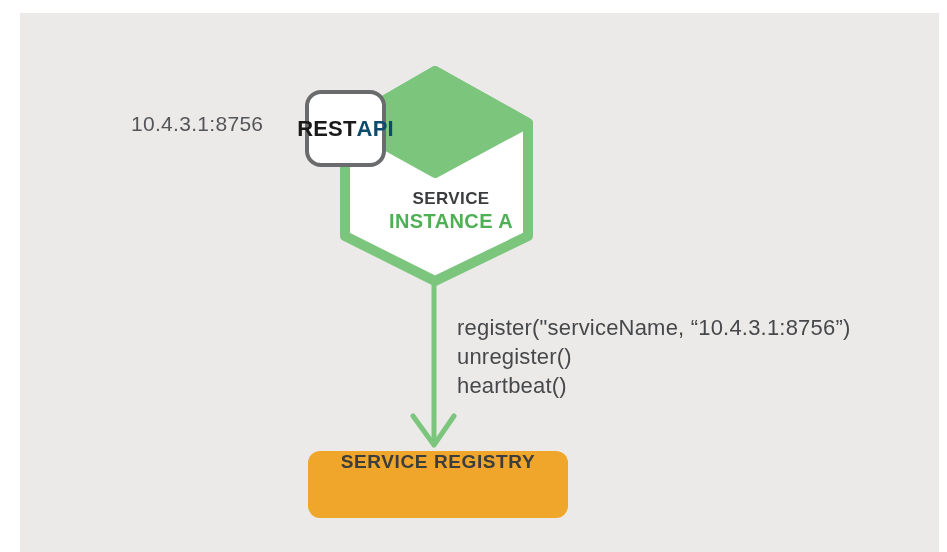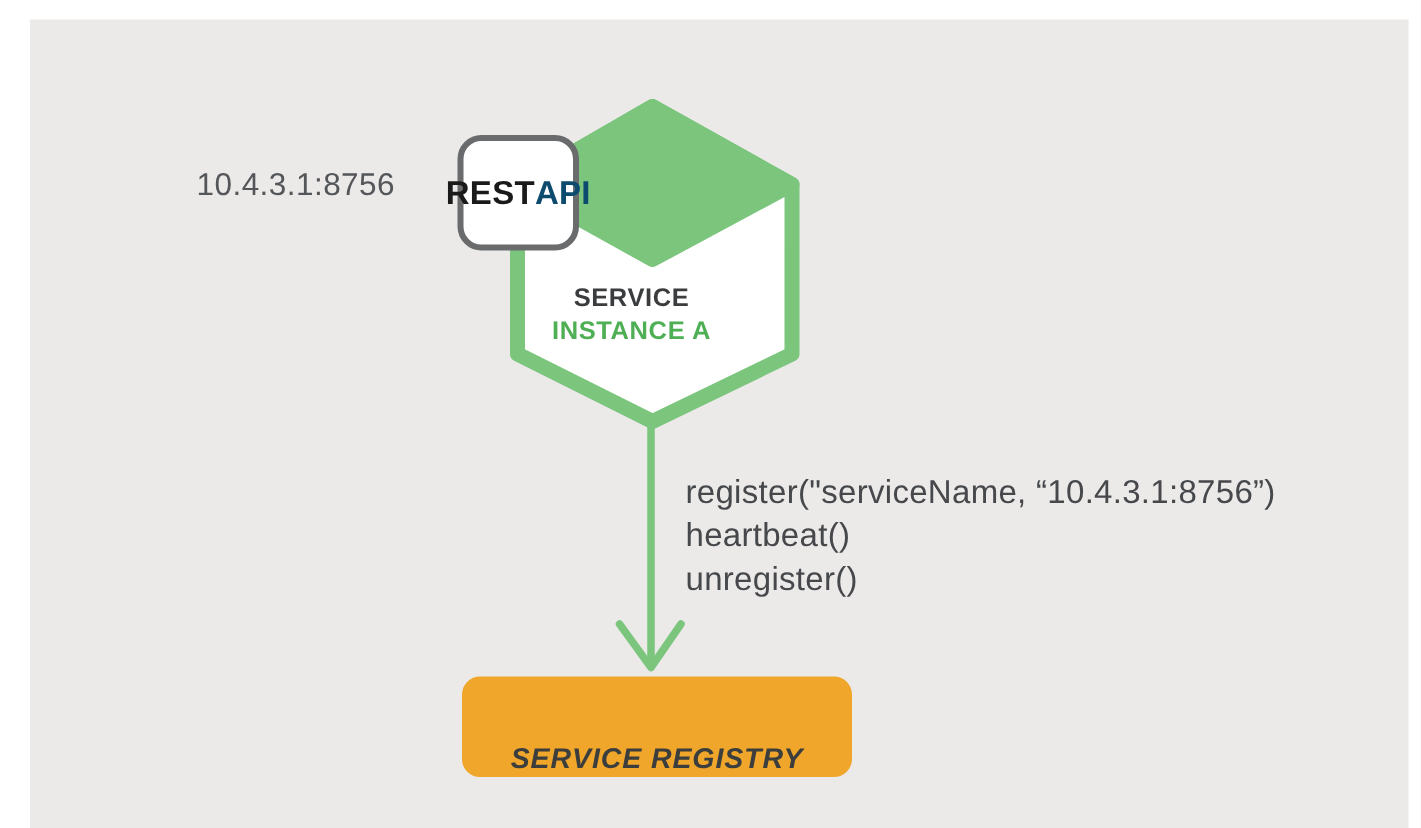--- a/index.html
+++ b/index.html
@@ -60,35 +60,35 @@
   }
   .rest-badge .api-line {
     font-size: 22px;
     font-weight: bold;
     line-height: 21px;
     color: #0c4a6e;
     letter-spacing: 0.2px;
   }
   .hex-label {
     position: absolute;
-    left: 308px;
+    left: 338px;
     top: 175px;
     width: 186px;
     text-align: center;
     z-index: 2;
   }
   .hex-label .line1 {
     font-size: 17px;
     font-weight: bold;
     line-height: 22px;
     color: #3B3C3E;
     letter-spacing: 0.4px;
   }
   .hex-label .line2 {
-    font-size: 17px;
+    font-size: 20px;
     font-weight: bold;
     line-height: 22px;
     color: #4FAF55;
     letter-spacing: 0.4px;
   }
   .operations {
     position: absolute;
     left: 437px;
     top: 300px;
     font-size: 22px;
@@ -99,24 +99,23 @@
   }
   .registry-box {
     position: absolute;
     left: 288px;
     top: 438px;
     width: 260px;
     height: 67px;
     background: #F0A62B;
     border-radius: 12px;
     display: flex;
-    align-items: flex-end;
+    align-items: flex-start;
     justify-content: center;
     z-index: 2;
-    font-style: italic;
   }
   .registry-box .registry-label {
     font-size: 19px;
     font-weight: bold;
     color: #3B3E3C;
     letter-spacing: 0.6px;
     white-space: nowrap;
   }
 </style>
 </head>
@@ -146,22 +145,22 @@
       <div class="api-line">API</div>
     </div>
 
     <div class="hex-label">
       <div class="line1">SERVICE</div>
       <div class="line2">INSTANCE A</div>
     </div>
 
     <div class="operations">
       <div>register("serviceName, “10.4.3.1:8756”)</div>
+      <div>unregister()</div>
       <div>heartbeat()</div>
-      <div>unregister()</div>
     </div>
 
     <div class="registry-box">
       <div class="registry-label">SERVICE REGISTRY</div>
     </div>
 
   </div>
 </div>
 
 </body></html>

